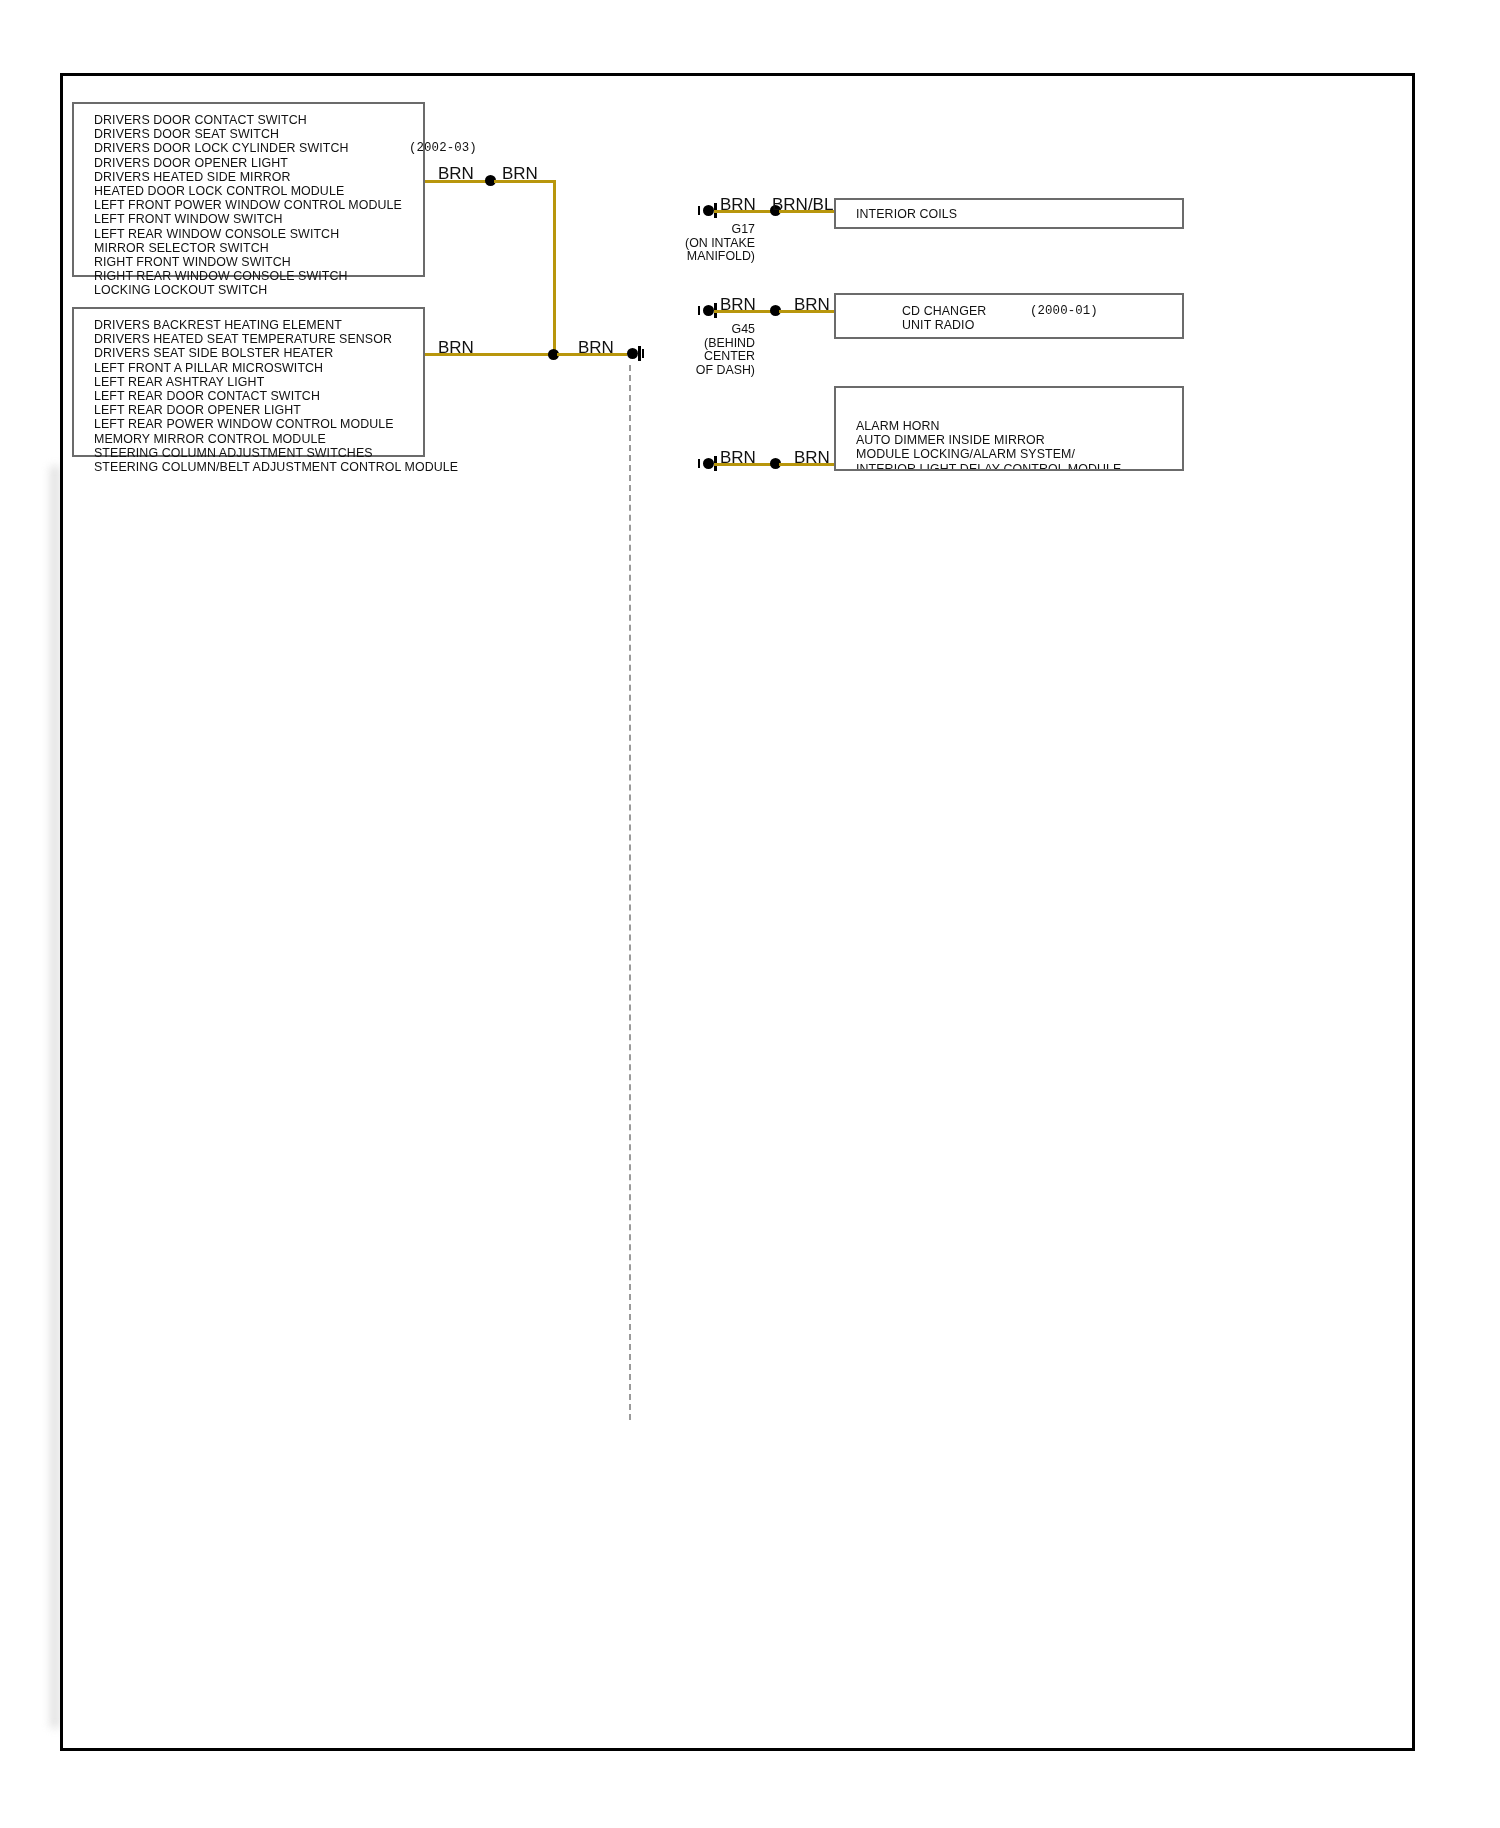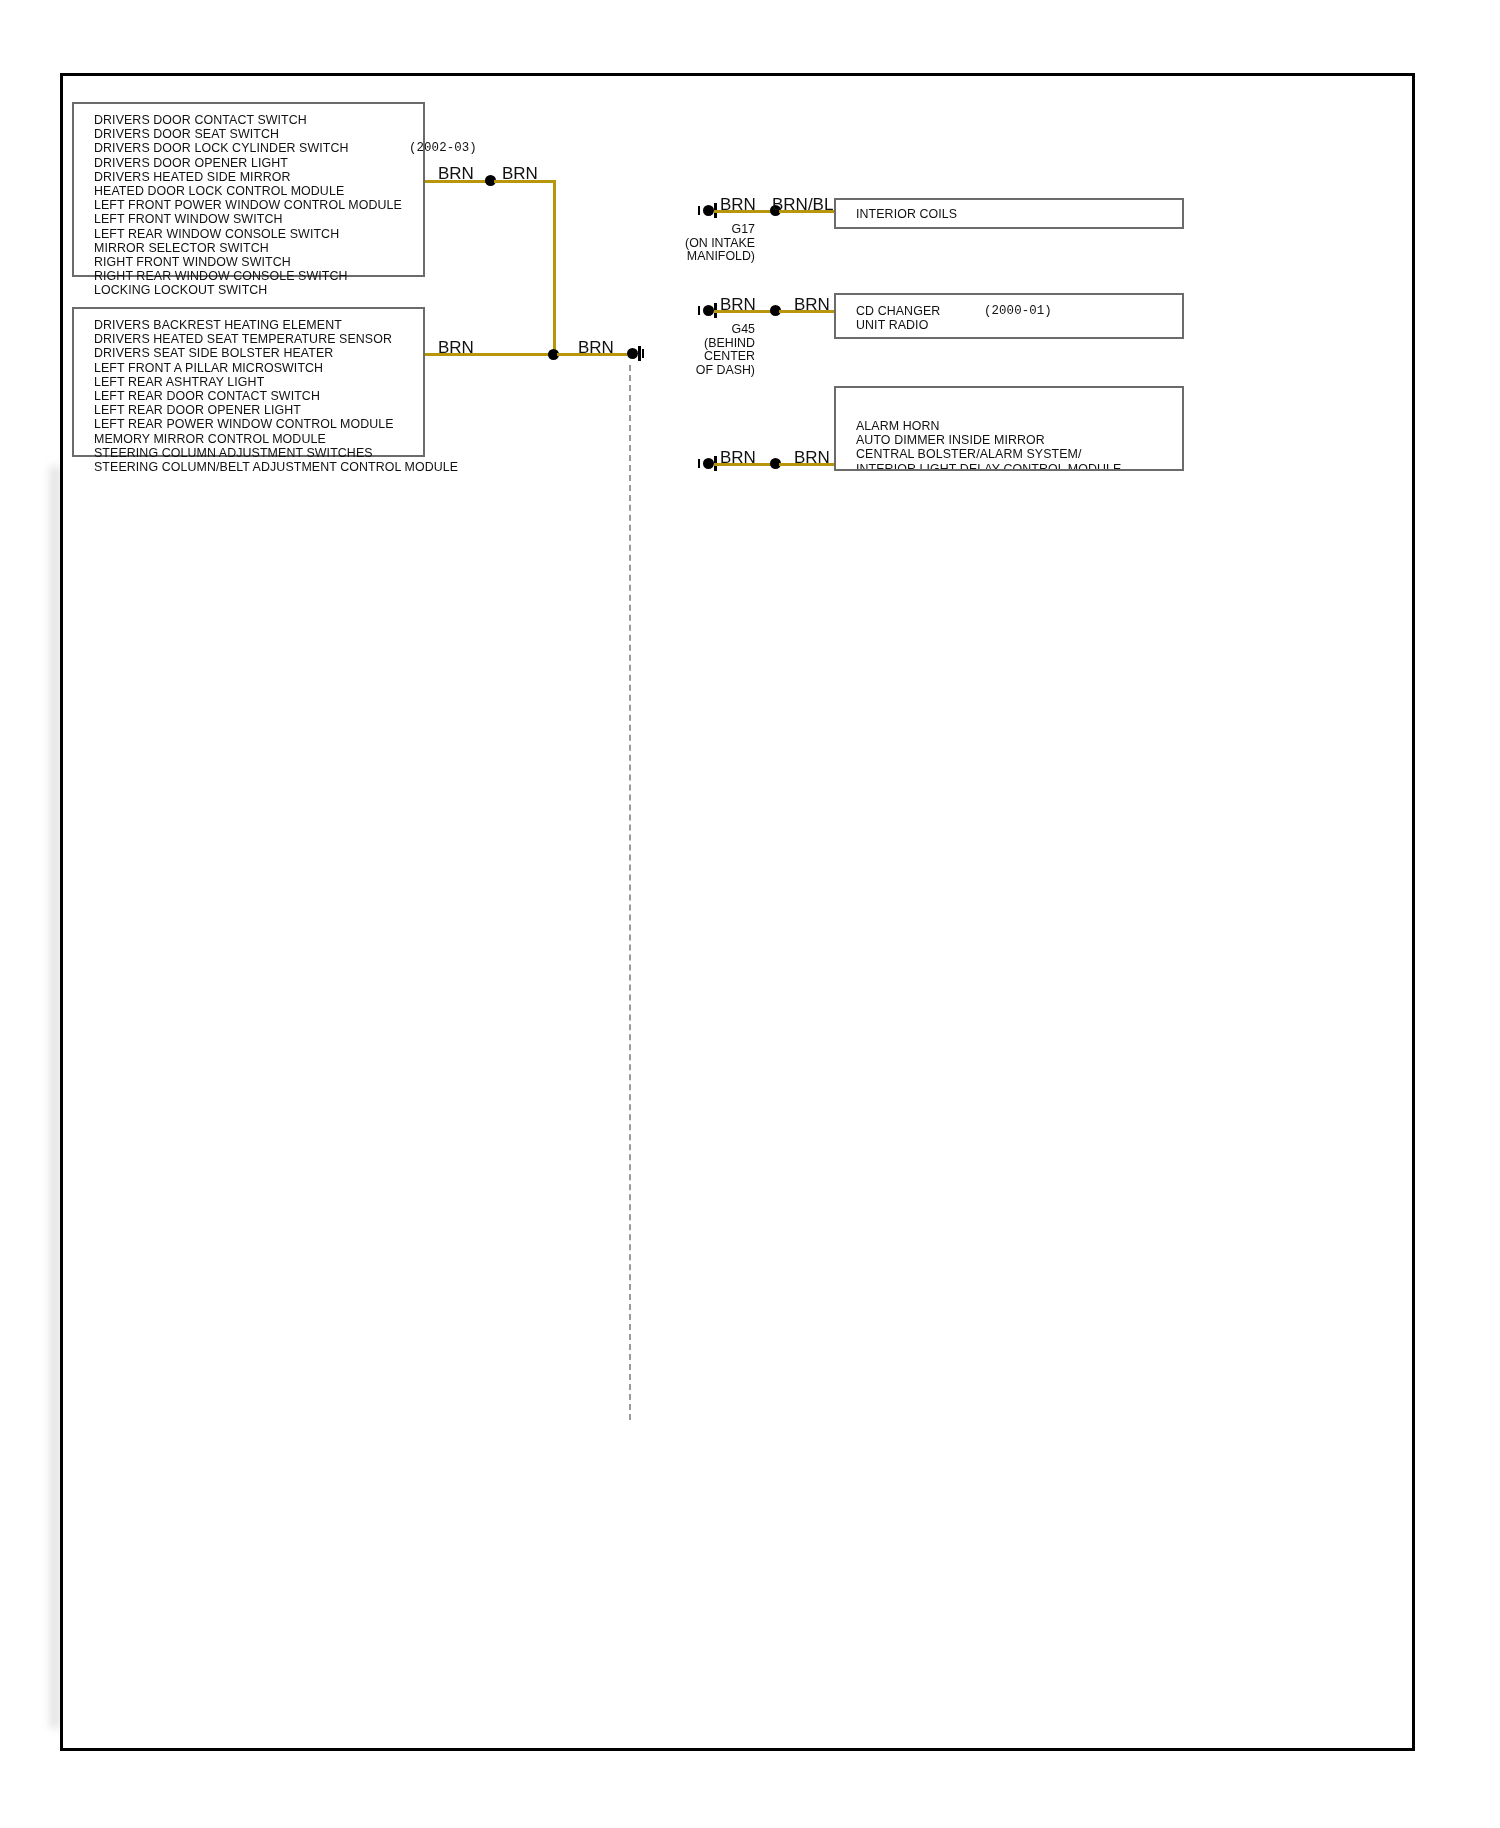--- a/index.html
+++ b/index.html
@@ -371,40 +371,40 @@
   <div>CENTER</div>
   <div>OF DASH)</div>
 </div>
 <div class="wire wh" style="left:714px;top:310px;width:62px;"></div>
 <div class="wlabel" style="left:720px;top:295px;">BRN</div>
 <div class="dot" style="left:770px;top:305px;"></div>
 <div class="wire wh" style="left:779px;top:310px;width:56px;"></div>
 <div class="wlabel" style="left:794px;top:295px;">BRN</div>
 
 <div class="dbox" id="box-right-2" style="left:834px;top:293px;width:350px;height:46px;">
-  <div class="lines" style="">
+  <div class="lines" style="margin-left:46px;">
     <div class="ln"><span>CD CHANGER</span><span class="yr" style="left:128px;">(2000-01)</span></div>
     <div class="ln"><span>UNIT RADIO</span></div>
   </div>
 </div>
 
 <div class="gnd" style="left:695px;top:453px;">
   <div class="b0"></div>
     <div class="gdot"></div>
     <div class="b1"></div>
 </div>
 <div class="wire wh" style="left:714px;top:463px;width:62px;"></div>
 <div class="wlabel" style="left:720px;top:448px;">BRN</div>
 <div class="dot" style="left:770px;top:458px;"></div>
 <div class="wire wh" style="left:779px;top:463px;width:56px;"></div>
 <div class="wlabel" style="left:794px;top:448px;">BRN</div>
 
 <div class="dbox" id="box-right-3" style="left:834px;top:386px;width:350px;height:85px;overflow:hidden;">
   <div class="lines" style="padding-top:7px;margin-top:24px;">
     <div class="ln"><span>ALARM HORN</span></div>
     <div class="ln"><span>AUTO DIMMER INSIDE MIRROR</span></div>
-    <div class="ln"><span>CENTRAL BOLSTER/ALARM SYSTEM/</span></div>
+    <div class="ln"><span>MODULE LOCKING/ALARM SYSTEM/</span></div>
     <div class="ln"><span>INTERIOR LIGHT DELAY CONTROL MODULE</span></div>
     <div class="ln"><span>FRONT INTERIOR LIGHT SWITCH</span></div>
     <div class="ln"><span>GARAGE DOOR OPENER MODULE</span></div>
 
   </div>
 </div>
 
 </body></html>

